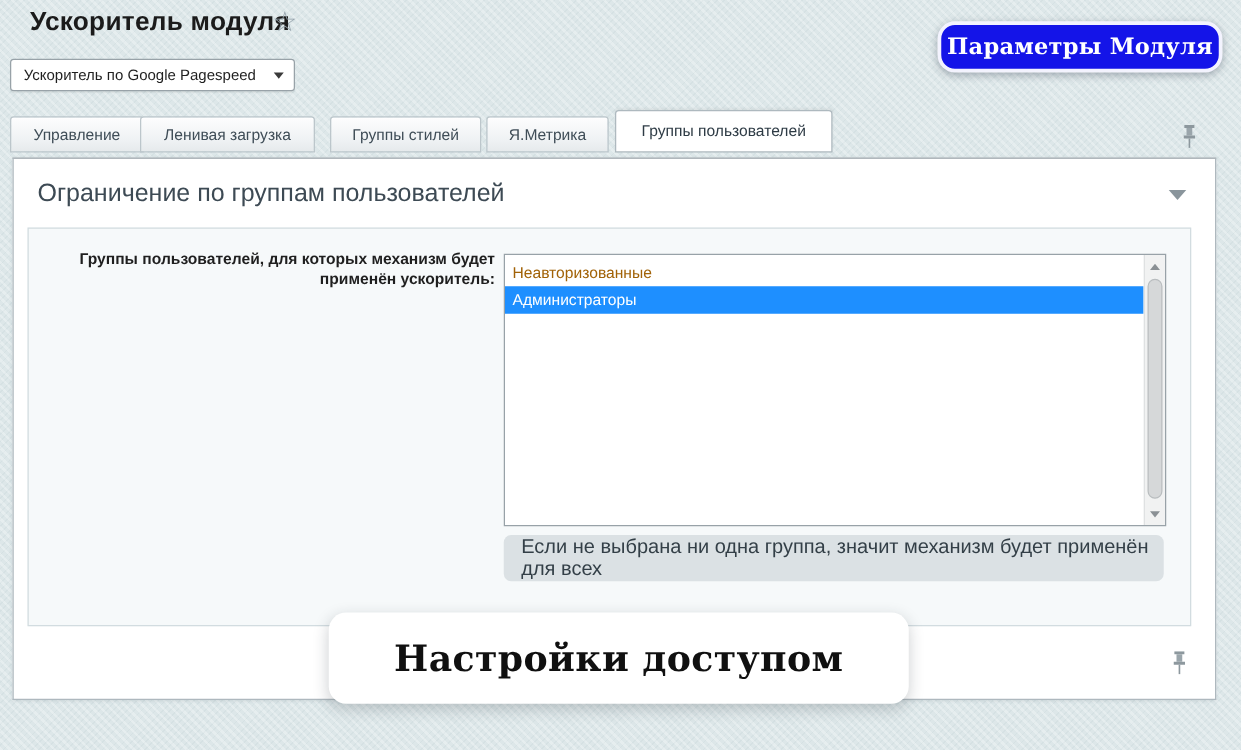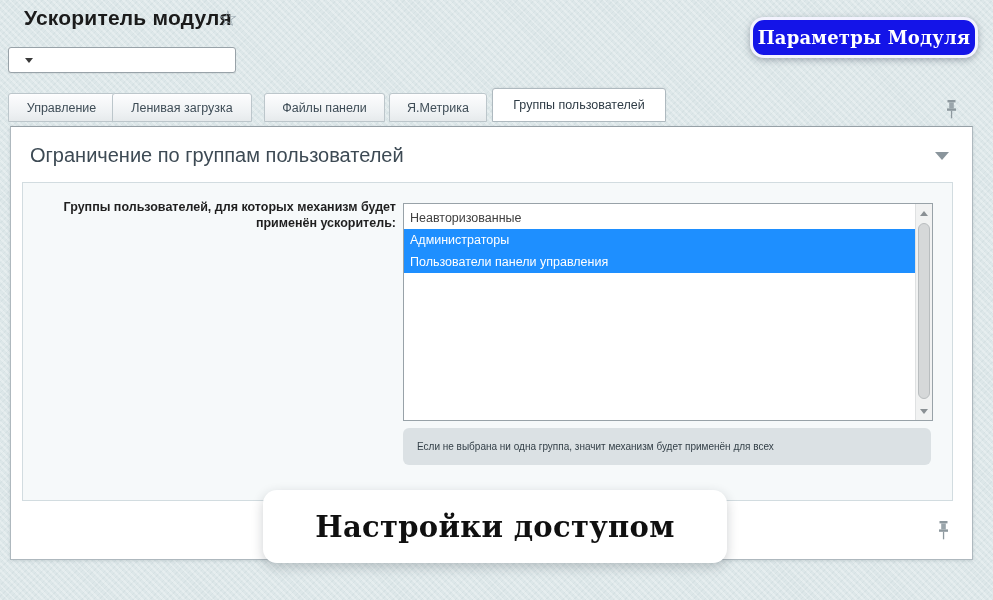--- a/index.html
+++ b/index.html
@@ -72,63 +72,64 @@
   }
 
   
   .group-select{
     left:403px; top:203px; width:530px; height:218px;
     background:#fff; border:1px solid #98a2a8;
   }
   .options{ position:absolute; left:0; top:0; right:17px; bottom:0; padding-top:3px; overflow:hidden; }
   .opt{
     height:22px; line-height:22px; padding-left:6px;
-    font-size:12.5px; color:#404040; white-space:nowrap; overflow:hidden; cursor:pointer;
+    font-size:12.5px; color:#a16207; white-space:nowrap; overflow:hidden; cursor:pointer;
   }
   .opt.sel{ background:#1e8fff; color:#fff; }
 
   .sb{ position:absolute; top:0; right:0; bottom:0; width:17px; background:#f1f2f2; border-left:1px solid #dfe1e2; }
   .sb-btn{ position:absolute; left:0; width:16px; height:16px; display:flex; align-items:center; justify-content:center; cursor:pointer; }
   .sb-up{ top:1px; } .sb-down{ bottom:1px; }
   .tri-up{ width:0; height:0; border-left:4px solid transparent; border-right:4px solid transparent; border-bottom:5px solid #8a9094; }
   .tri-down{ width:0; height:0; border-left:4px solid transparent; border-right:4px solid transparent; border-top:5px solid #8a9094; }
   .sb-thumb{ position:absolute; left:2px; width:12px; top:19px; bottom:21px; background:#d6d8d9; border:1px solid #b9bdbf; border-radius:7px; cursor:pointer; }
 
   .help-box{
     left:403px; top:428px; width:528px; height:37px;
     background:#dbe1e4; border-radius:6px;
     display:flex; align-items:center; padding-left:14px;
-    font-size:10px; color:#333f47;
+    font-size:16px; color:#333f47;
   }
 
   
   .overlay-badge{
     left:263px; top:490px; width:464px; height:73px;
     background:#fff; border-radius:14px;
     box-shadow:0 4px 12px rgba(30,40,50,.22);
     display:flex; align-items:center; justify-content:center;
     font-family:"DejaVu Serif", serif; font-weight:bold; font-size:29px; color:#101010;
     letter-spacing:.3px; z-index:5;
   }
 </style>
 </head>
 <body>
 
 <div class="abs page-title">Ускоритель модуля</div>
 <div class="abs fav-star">☆</div>
 
 <div class="abs module-dd">
+  <span class="dd-label">Ускоритель по Google Pagespeed</span>
   <span class="dd-arrow"></span>
 </div>
 
 <div class="abs params-btn">Параметры Модуля</div>
 
 <div class="abs tab" style="left:8px; width:107px;">Управление</div>
 <div class="abs tab" style="left:112px; width:140px;">Ленивая загрузка</div>
-<div class="abs tab" style="left:264px; width:121px;">Файлы панели</div>
+<div class="abs tab" style="left:264px; width:121px;">Группы стилей</div>
 <div class="abs tab" style="left:389px; width:98px;">Я.Метрика</div>
 <div class="abs tab active" style="left:492px; width:174px;">Группы пользователей</div>
 
 <div class="abs pin" style="left:945px; top:100px;">
   <svg width="13" height="19" viewBox="0 0 13 19">
     <rect x="2.5" y="0" width="8" height="2.4" fill="#8d989e"></rect>
     <rect x="4.2" y="2.4" width="4.6" height="6" fill="#9aa5ab"></rect>
     <rect x="2" y="8.4" width="9" height="2.4" fill="#8d989e"></rect>
     <rect x="5.9" y="10.8" width="1.3" height="7.5" fill="#8d989e"></rect>
   </svg>
@@ -140,21 +141,20 @@
 <div class="abs section-arrow"></div>
 
 <div class="abs inner-box"></div>
 
 <div class="abs field-label">Группы пользователей, для которых механизм будет применён ускоритель:</div>
 
 <div class="abs group-select">
   <div class="options">
     <div class="opt">Неавторизованные</div>
     <div class="opt sel">Администраторы</div>
-    <div class="opt sel">Пользователи панели управления</div>
   </div>
   <div class="sb">
     <div class="sb-btn sb-up">
         <span class="tri-up"></span>
       </div>
     <div class="sb-thumb"></div>
     <div class="sb-btn sb-down">
         <span class="tri-down"></span>
       </div>
   </div>

